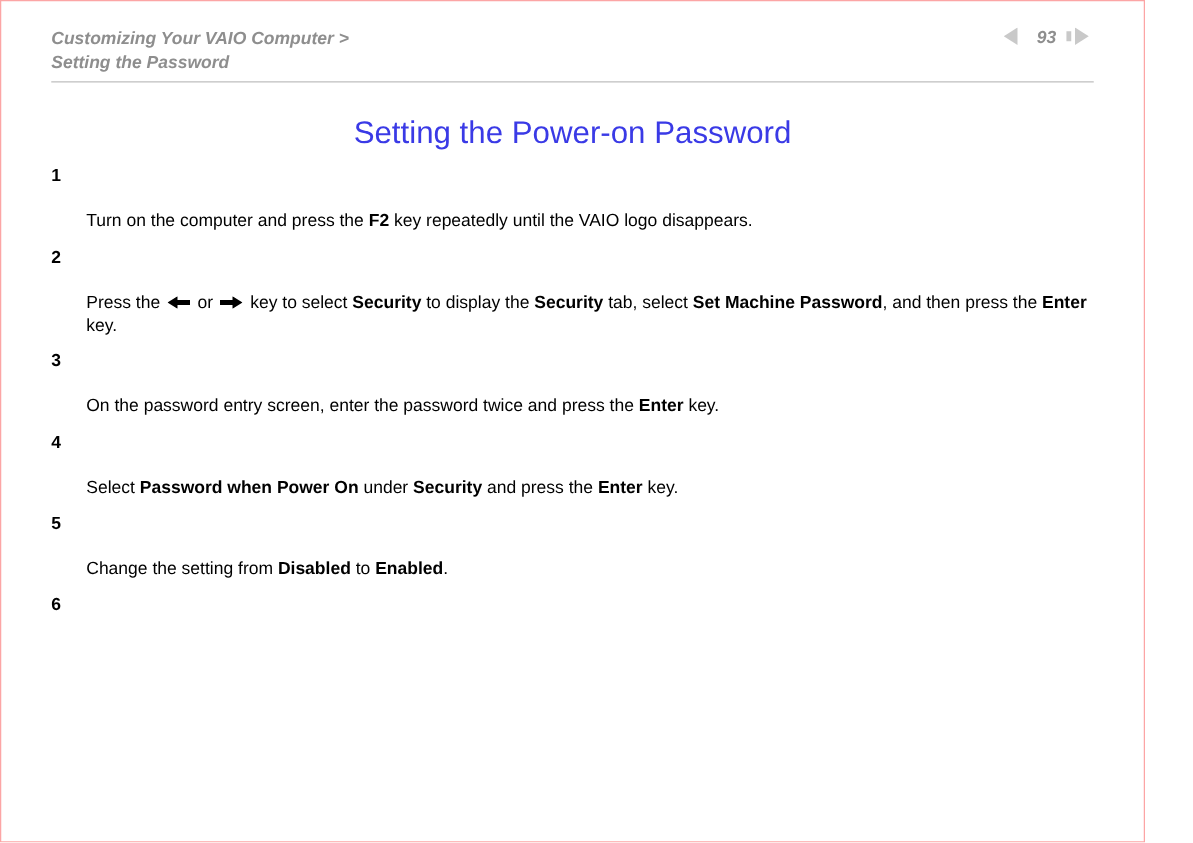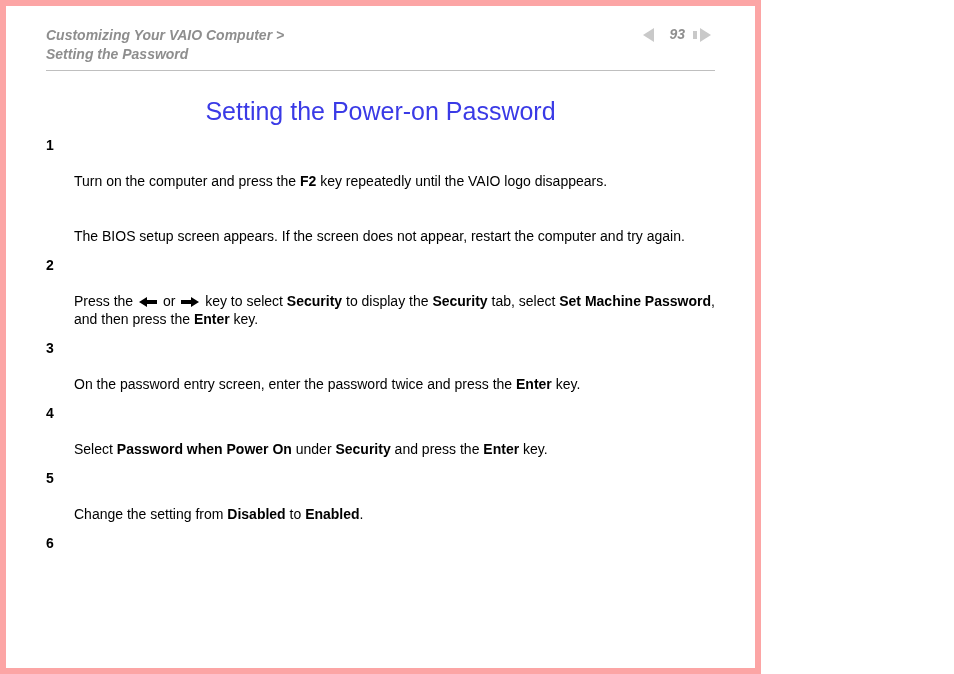--- a/index.html
+++ b/index.html
@@ -1,20 +1,20 @@
 <!DOCTYPE html>
 <html><head>
 <meta charset="utf-8">
 <style>
   html,body{margin:0;padding:0;width:954px;height:674px;background:#fff;font-family:Arial,Helvetica,sans-serif;color:#000;}
-  .page{box-sizing:border-box;width:761px;height:674px;border:6px solid #fca5a5;position:relative;padding:20px 40px 20px 40px;}
+  .page{box-sizing:border-box;width:916px;height:674px;border:1px solid #fca5a5;position:relative;padding:20px 40px 20px 40px;}
   .header{display:flex;justify-content:space-between;align-items:flex-start;}
   .breadcrumb{font-weight:bold;font-style:italic;color:#8e8e8e;font-size:14px;line-height:1.35;}
   .bc-sep{font-weight:bold;}
-  .pagenav{display:flex;align-items:flex-end;gap:8px;color:#8e8e8e;}
+  .pagenav{display:flex;align-items:center;gap:8px;color:#8e8e8e;}
   .pagenav .num{font-weight:bold;font-style:italic;font-size:14px;color:#8e8e8e;}
   .navarrow{display:inline-block;}
   .navarrow svg{display:block;}
   hr.sep{border:none;border-top:1px solid #bfbfbf;margin:6px 0 26px 0;}
   h1.title{color:#3a3ae6;font-weight:normal;font-size:25px;margin:0 0 10px 0;text-align:center;}
   h2.subtitle{color:#8e8e8e;font-weight:normal;font-size:20px;margin:0 0 14px 0;}
   ol.steps{list-style:none;padding:0;margin:0;font-size:14px;line-height:1.35;}
   ol.steps>li{display:flex;align-items:flex-start;margin:0 0 10px 0;}
   ol.steps>li>.num{font-weight:bold;min-width:28px;}
   ol.steps>li>.body{flex:1;}
@@ -52,21 +52,20 @@
 
   <hr class="sep">
 
   <h1 class="title">Setting the Power-on Password</h1>
 
   <ol class="steps" id="steps-list">
       <li>
         <span class="num">1</span>
         <span class="body step-text">
           <span class="line">Turn on the computer and press the <b>F2</b> key repeatedly until the VAIO logo disappears.</span>
-          <span class="line">The BIOS setup screen appears. If the screen does not appear, restart the computer and try again.</span>
         </span>
       </li>
       <li>
         <span class="num">2</span>
         <span class="body step-text">
           <span class="line">Press the <span class="inline-arrow"><svg width="18" height="10" viewBox="0 0 18 10">
                 <polygon points="0,5 8,0 8,3 18,3 18,7 8,7 8,10" fill="#000"></polygon>
               </svg></span> or <span class="inline-arrow"><svg width="18" height="10" viewBox="0 0 18 10">
                 <polygon points="18,5 10,0 10,3 0,3 0,7 10,7 10,10" fill="#000"></polygon>
               </svg></span> key to select <b>Security</b> to display the <b>Security</b> tab, select <b>Set Machine Password</b>, and then press the <b>Enter</b> key.</span>

